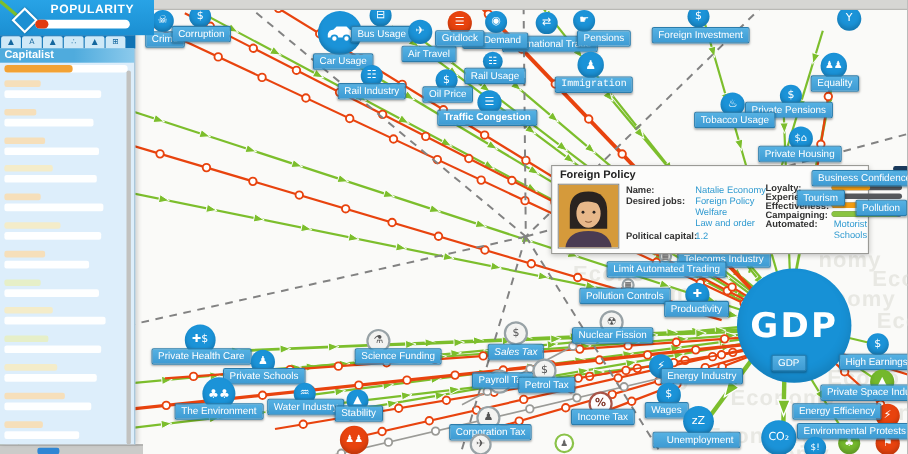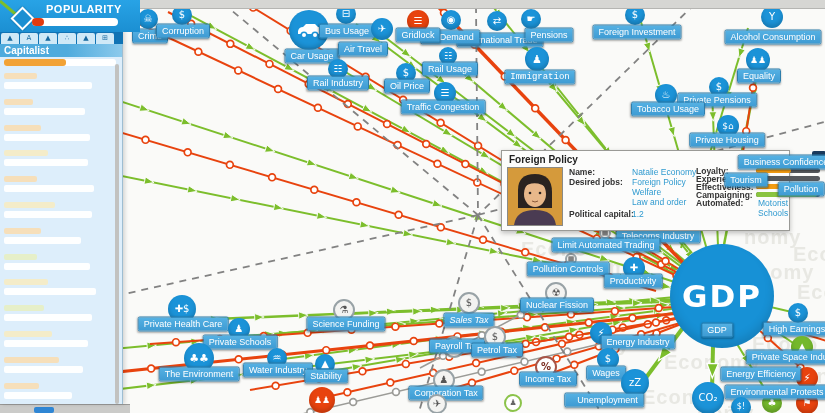--- a/index.html
+++ b/index.html
@@ -476,43 +476,42 @@
         <svg width="27" height="17" viewBox="0 0 27 17">
           <path d="M2 9 Q3 5 7 5 L10 2 L19 2 L22 5 Q25 5 25 9 L25 12 L2 12 Z" fill="#fff"></path>
           <circle cx="8" cy="13" r="2.8" fill="#fff" stroke="#1b93d8" stroke-width="1.6"></circle>
           <circle cx="19" cy="13" r="2.8" fill="#fff" stroke="#1b93d8" stroke-width="1.6"></circle>
         </svg>
       </div>
       <div class="chip" style="left: 312px; top: 56px;">Car Usage</div>
       <div class="nic ic-blue" style="left: 336px; top: 4px; width: 20px; height: 20px; font-size: 10px;">⊟</div>
       <div class="chip" style="left: 347px; top: 31px;">Bus Usage</div>
       <div class="nic ic-blue" style="left: 371px; top: 18px; width: 22px; height: 22px; font-size: 10px;">✈</div>
-      <div class="chip" style="left: 363px; top: 49px;">Air Travel</div>
+      <div class="chip" style="left: 390px; top: 49px;">Air Travel</div>
       <div class="nic ic-blue" style="left: 487px; top: 11px; width: 20px; height: 20px; font-size: 10px;">⇄</div>
       <div class="chip" style="left: 500px; top: 40px;">International Trade</div>
       <div class="nic ic-blue" style="left: 441px; top: 10px; width: 20px; height: 20px; font-size: 10px;">◉</div>
       <div class="chip" style="left: 450px; top: 37px;">Oil Demand</div>
       <div class="nic ic-blue" style="left: 521px; top: 9px; width: 20px; height: 20px; font-size: 10px;">☛</div>
       <div class="chip" style="left: 549px; top: 35px;">Pensions</div>
       <div class="nic ic-red" style="left: 407px; top: 10px; width: 22px; height: 22px; font-size: 10px;">☰</div>
       <div class="chip" style="left: 418px; top: 35px;">Gridlock</div>
       <div class="nic ic-blue" style="left: 625px; top: 5px; width: 20px; height: 20px; font-size: 10px;">$</div>
       <div class="chip" style="left: 637px; top: 32px;">Foreign Investment</div>
       <div class="nic ic-blue" style="left: 761px; top: 6px; width: 22px; height: 22px; font-size: 10px;">Y</div>
-      <div class="chip" style="left: 773px; top: 37px;">Alcohol Consumption</div>
       <div class="nic ic-blue" style="left: 525px; top: 47px; width: 24px; height: 24px; font-size: 11px;">♟</div>
       <div class="chip" style="left: 540px; top: 77px; font-family: Liberation Mono, monospace;">Immigration</div>
       <div class="nic ic-blue" style="left: 328px; top: 59px; width: 20px; height: 20px; font-size: 10px;">☷</div>
       <div class="chip" style="left: 338px; top: 83px;">Rail Industry</div>
       <div class="nic ic-blue" style="left: 396px; top: 63px; width: 20px; height: 20px; font-size: 10px;">$</div>
       <div class="chip" style="left: 407px; top: 86px;">Oil Price</div>
       <div class="nic ic-blue" style="left: 439px; top: 47px; width: 18px; height: 18px; font-size: 9px;">☷</div>
       <div class="chip" style="left: 450px; top: 69px;">Rail Usage</div>
       <div class="nic ic-blue" style="left: 434px; top: 82px; width: 22px; height: 22px; font-size: 10px;">☰</div>
-      <div class="chip" style="left: 443px; top: 107px;">Traffic Congestion</div>
+      <div class="chip" style="left: 443px; top: 107px; font-weight: bold;">Traffic Congestion</div>
       <div class="nic ic-blue" style="left: 746px; top: 48px; width: 24px; height: 24px; font-size: 9px;">♟♟</div>
       <div class="chip" style="left: 759px; top: 76px;">Equality</div>
       <div class="nic ic-blue" style="left: 709px; top: 77px; width: 20px; height: 20px; font-size: 10px;">$</div>
       <div class="chip" style="left: 717px; top: 100px;">Private Pensions</div>
       <div class="nic ic-blue" style="left: 655px; top: 84px; width: 22px; height: 22px; font-size: 10px;">♨</div>
       <div class="chip" style="left: 668px; top: 109px;">Tobacco Usage</div>
       <div class="nic ic-blue" style="left: 717px; top: 115px; width: 22px; height: 22px; font-size: 9px;">$⌂</div>
       <div class="chip" style="left: 727px; top: 140px;">Private Housing</div>
       <div class="nic ic-gray" style="left: 599px; top: 227px; width: 12px; height: 12px; font-size: 7px;">▦</div>
       <div class="chip" style="left: 658px; top: 236px;">Telecoms Industry</div>
@@ -523,21 +522,21 @@
       <div class="chip" style="left: 633px; top: 281px;">Productivity</div>
       <div class="nic ic-big" style="left: 670px; top: 244px; width: 104px; height: 104px; font-size: 31px;">GDP</div>
       <div class="chip" style="left: 717px; top: 330px;">GDP</div>
       <div class="nic ic-blue" style="left: 590px; top: 322px; width: 22px; height: 22px; font-size: 10px;">⚡</div>
       <div class="chip" style="left: 638px; top: 342px;">Energy Industry</div>
       <div class="nic ic-blue" style="left: 788px; top: 303px; width: 20px; height: 20px; font-size: 10px;">$</div>
       <div class="chip" style="left: 797px; top: 329px;">High Earnings</div>
       <div class="nic ic-blue" style="left: 168px; top: 295px; width: 28px; height: 28px; font-size: 10px;">✚$</div>
       <div class="chip" style="left: 183px; top: 324px;">Private Health Care</div>
       <div class="nic ic-gray" style="left: 333px; top: 299px; width: 22px; height: 22px; font-size: 10px;">⚗</div>
-      <div class="chip" style="left: 346px; top: 324px;">Science Funding</div>
+      <div class="chip" style="left: 362px; top: 324px;">Science Funding</div>
       <div class="nic ic-blue" style="left: 228px; top: 318px; width: 22px; height: 22px; font-size: 10px;">♟</div>
       <div class="chip" style="left: 240px; top: 342px;">Private Schools</div>
       <div class="nic ic-gray" style="left: 545px; top: 282px; width: 22px; height: 22px; font-size: 10px;">☢</div>
       <div class="chip" style="left: 557px; top: 305px;">Nuclear Fission</div>
       <div class="nic ic-gray" style="left: 458px; top: 292px; width: 22px; height: 22px; font-size: 10px;">$</div>
       <div class="chip" style="left: 469px; top: 320px; font-style: italic;">Sales Tax</div>
       <div class="nic ic-blue" style="left: 184px; top: 343px; width: 30px; height: 30px; font-size: 11px;">♣♣</div>
       <div class="chip" style="left: 199px; top: 374px;">The Environment</div>
       <div class="nic ic-blue" style="left: 267px; top: 348px; width: 20px; height: 20px; font-size: 10px;">♒</div>
       <div class="chip" style="left: 278px; top: 370px;">Water Industry</div>
@@ -547,21 +546,21 @@
       <div class="chip" style="left: 457px; top: 346px;">Payroll Tax</div>
       <div class="nic ic-gray" style="left: 484px; top: 326px; width: 22px; height: 22px; font-size: 10px;">$</div>
       <div class="chip" style="left: 497px; top: 350px;">Petrol Tax</div>
       <div class="nic ic-white" style="left: 535px; top: 356px; width: 22px; height: 22px; font-size: 10px;">%</div>
       <div class="chip" style="left: 548px; top: 379px;">Income Tax</div>
       <div class="nic ic-gray" style="left: 433px; top: 369px; width: 22px; height: 22px; font-size: 10px;">♟</div>
       <div class="chip" style="left: 446px; top: 393px;">Corporation Tax</div>
       <div class="nic ic-blue" style="left: 597px; top: 348px; width: 22px; height: 22px; font-size: 10px;">$</div>
       <div class="chip" style="left: 606px; top: 373px;">Wages</div>
       <div class="nic ic-blue" style="left: 621px; top: 369px; width: 28px; height: 28px; font-size: 10px;">zZ</div>
-      <div class="chip" style="left: 604px; top: 400px; padding-left: 12px;">Unemployment</div>
+      <div class="chip" style="left: 633px; top: 400px; padding-left: 12px;">Unemployment</div>
       <div class="nic ic-blue" style="left: 692px; top: 382px; width: 32px; height: 32px; font-size: 10px;">CO₂</div>
       <div class="nic ic-green" style="left: 791px; top: 336px; width: 22px; height: 22px; font-size: 10px;">▲</div>
       <div class="chip" style="left: 797px; top: 357px;">Private Space Industry</div>
       <div class="nic ic-red" style="left: 796px; top: 367px; width: 22px; height: 22px; font-size: 10px;">⚡</div>
       <div class="chip" style="left: 761px; top: 374px;">Energy Efficiency</div>
       <div class="nic ic-green" style="left: 762px; top: 393px; width: 20px; height: 20px; font-size: 10px;">♣</div>
       <div class="nic ic-red" style="left: 796px; top: 392px; width: 22px; height: 22px; font-size: 10px;">⚑</div>
       <div class="chip" style="left: 777px; top: 392px;">Environmental Protests</div>
       <div class="nic ic-red" style="left: 309px; top: 387px; width: 26px; height: 26px; font-size: 9px;">♟♟</div>
       <div class="nic ic-mint" style="left: 504px; top: 394px; width: 18px; height: 18px; font-size: 8px;">♟</div>

